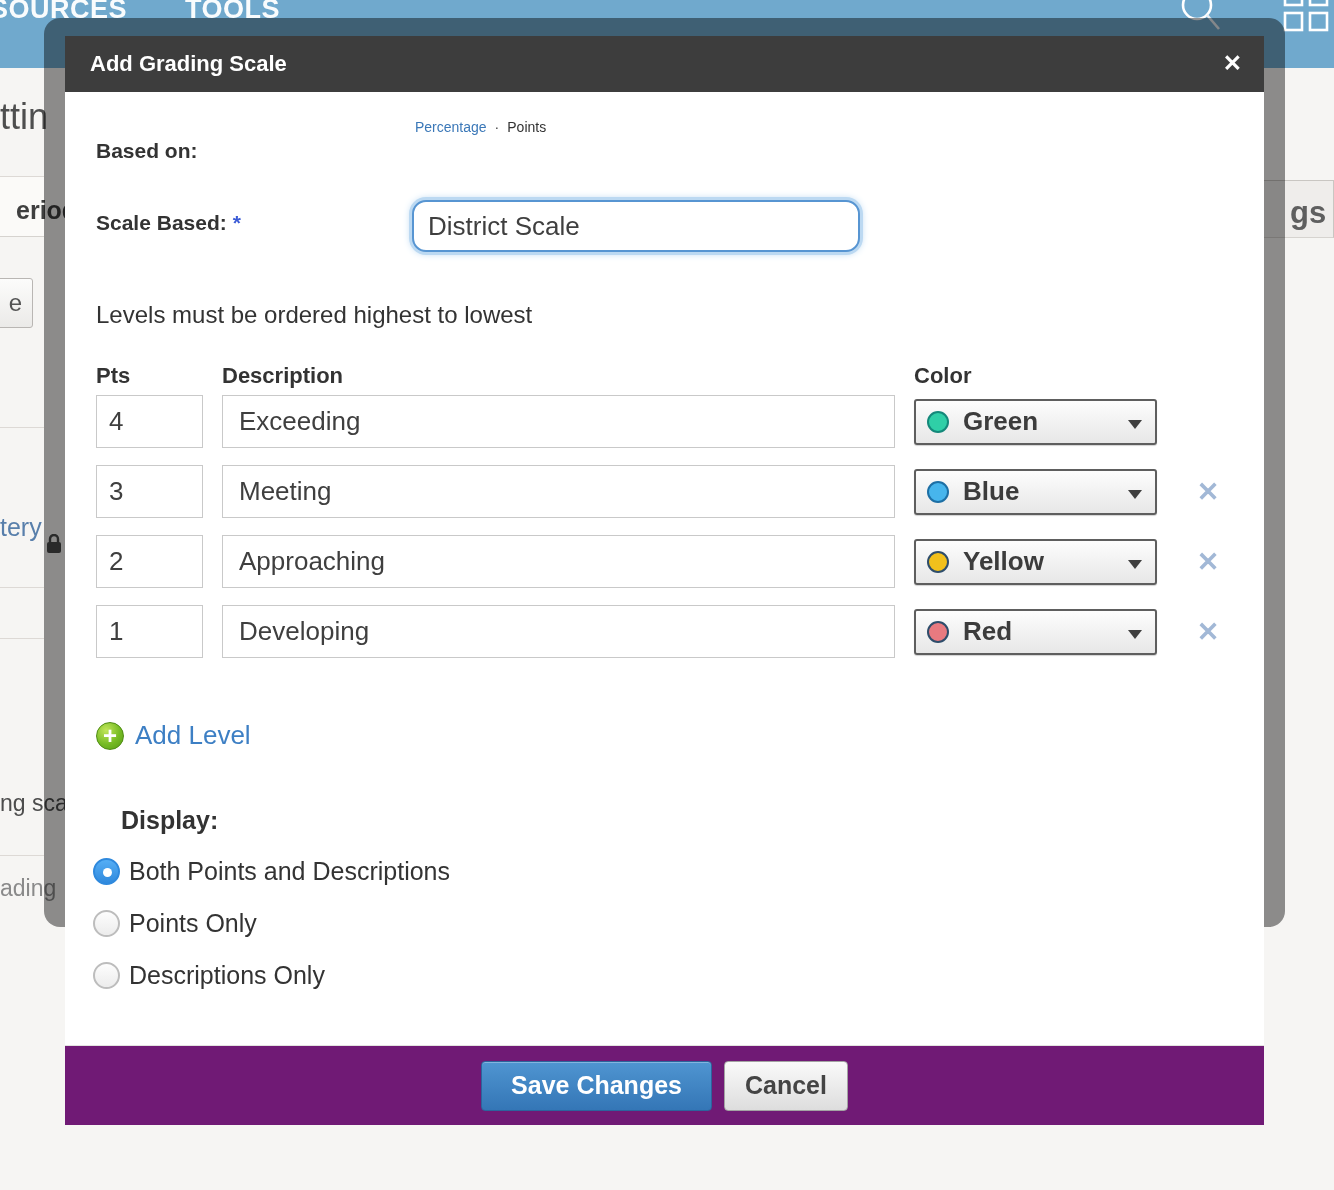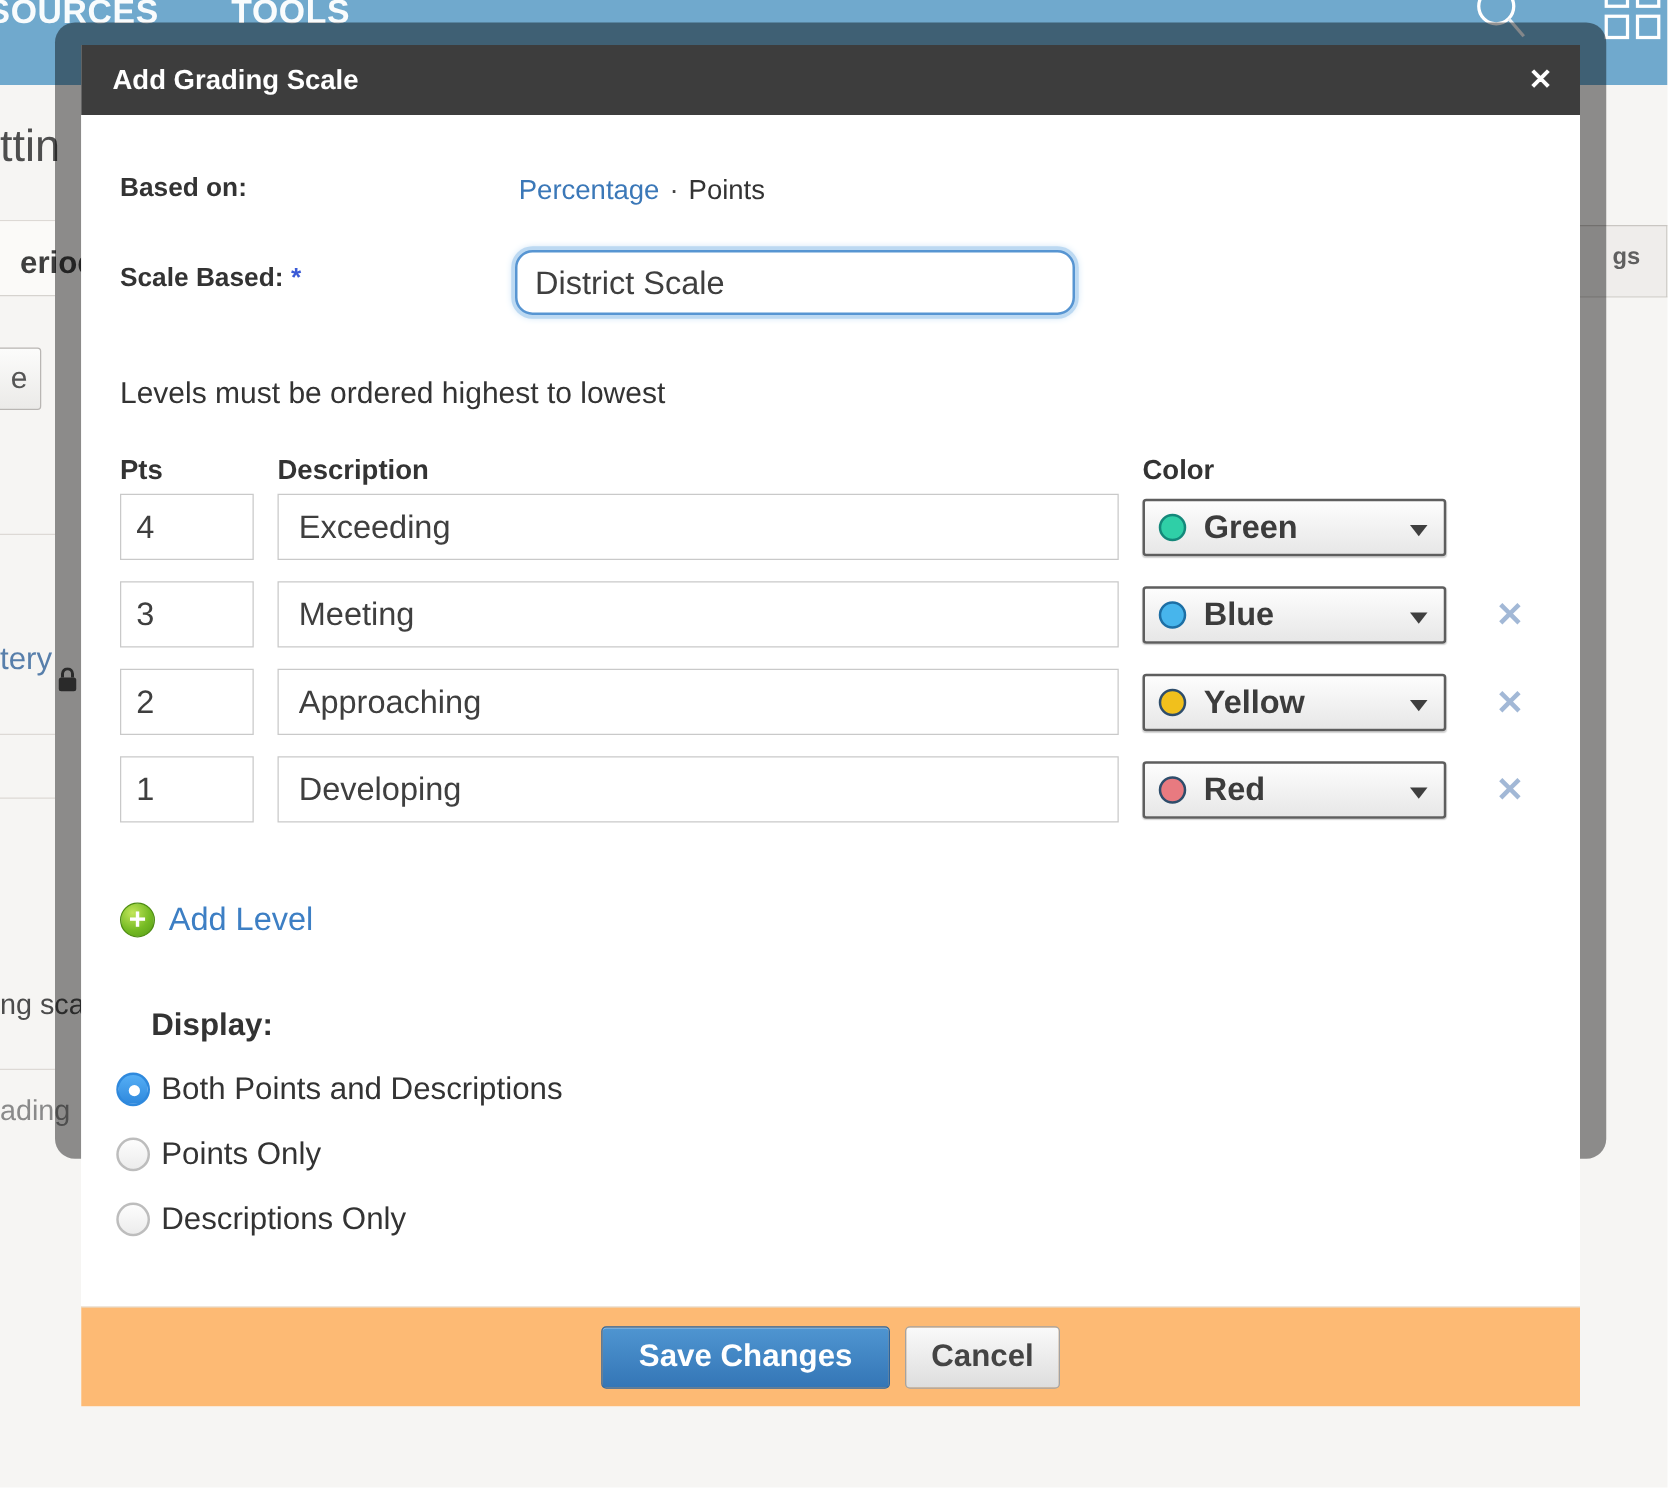--- a/index.html
+++ b/index.html
@@ -21,36 +21,36 @@
   .frag-tab-left { left:16px; top:196px; font-size:25px; font-weight:600; color:#3f3f3f; }
   .frag-btn-e { position:absolute; left:-14px; top:278px; width:47px; height:50px; border:1px solid #b9b6b3; border-radius:3px;
                 background:linear-gradient(#fcfcfb,#ebeae8); color:#555; font-size:24px; text-align:right; padding:10px 10px 0 0; }
   .frag-mastery { left:0; top:513px; font-size:25px; color:#587fab; }
   .lock-icon { position:absolute; left:46px; top:534px; }
   .frag-scale { left:0; top:790px; font-size:23px; color:#4c4c4c; }
   .frag-grading { left:0; top:875px; font-size:23px; color:#8a8a8a; }
   .bg-line { position:absolute; left:0; width:44px; height:1px; background:#ddd9d5; }
   .frag-tab-right { position:absolute; left:1263px; top:180px; width:71px; height:58px; background:#efedeb;
                     border:1px solid #c9c6c2; border-bottom:1px solid #d6d3cf; }
-  .frag-tab-right span { position:absolute; left:26px; top:14px; font-size:19px; font-weight:600; color:#5f5f5f; }
+  .frag-tab-right span { position:absolute; left:26px; top:14px; font-size:31px; font-weight:600; color:#5f5f5f; }
 
   
   .overlay-frame { position:absolute; left:44px; top:18px; width:1241px; height:909px;
                    background:rgba(0,0,0,.43); border-radius:16px; padding:18px 21px 20px 21px; }
   .modal { width:1199px; height:1089px; background:#fff; display:flex; flex-direction:column; }
   .modal-header { height:56px; background:#3d3d3d; flex:0 0 auto; position:relative; display:flex; align-items:center; }
   .modal-title { color:#fff; font-size:22px; font-weight:700; padding-left:25px; }
   .modal-close { position:absolute; right:22px; top:12px; color:#fff; font-size:23px; font-weight:700; cursor:pointer; line-height:30px; }
   .modal-body { flex:1 1 auto; position:relative; background:#fff; }
-  .modal-footer { flex:0 0 auto; height:80px; background:#fdba74; border-top:1px solid #e3e3e0;
+  .modal-footer { flex:0 0 auto; height:80px; background:#701a75; border-top:1px solid #e3e3e0;
                   display:flex; align-items:center; justify-content:center; gap:12px; }
 
   .lbl { font-weight:700; color:#333; font-size:21px; }
   .based-row { position:absolute; left:31px; top:47px; }
-  .based-val { position:absolute; left:350px; top:47px; font-size:22px; color:#333; }
+  .based-val { position:absolute; left:350px; top:27px; font-size:14px; color:#333; }
   .link { color:#3b78b8; cursor:pointer; }
   .dot-sep { color:#444; padding:0 8px; }
 
   .name-lbl { position:absolute; left:31px; top:119px; }
   .req-star { color:#3b5bd6; font-weight:700; padding-left:6px; }
   .name-input { position:absolute; left:347px; top:108px; width:448px; height:52px;
                 border:2px solid #5795d2; border-radius:14px; outline:none;
                 box-shadow:0 0 0 3px #bcd9f2, 0 0 8px #8fc0ea; font-size:26px; color:#3f3f3f;
                 padding:0 14px; font-family:inherit; }
   .note { position:absolute; left:31px; top:209px; font-size:24px; color:#333; }

